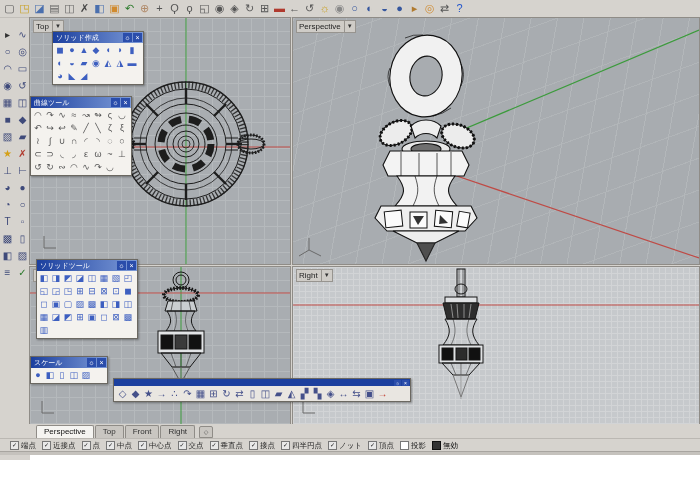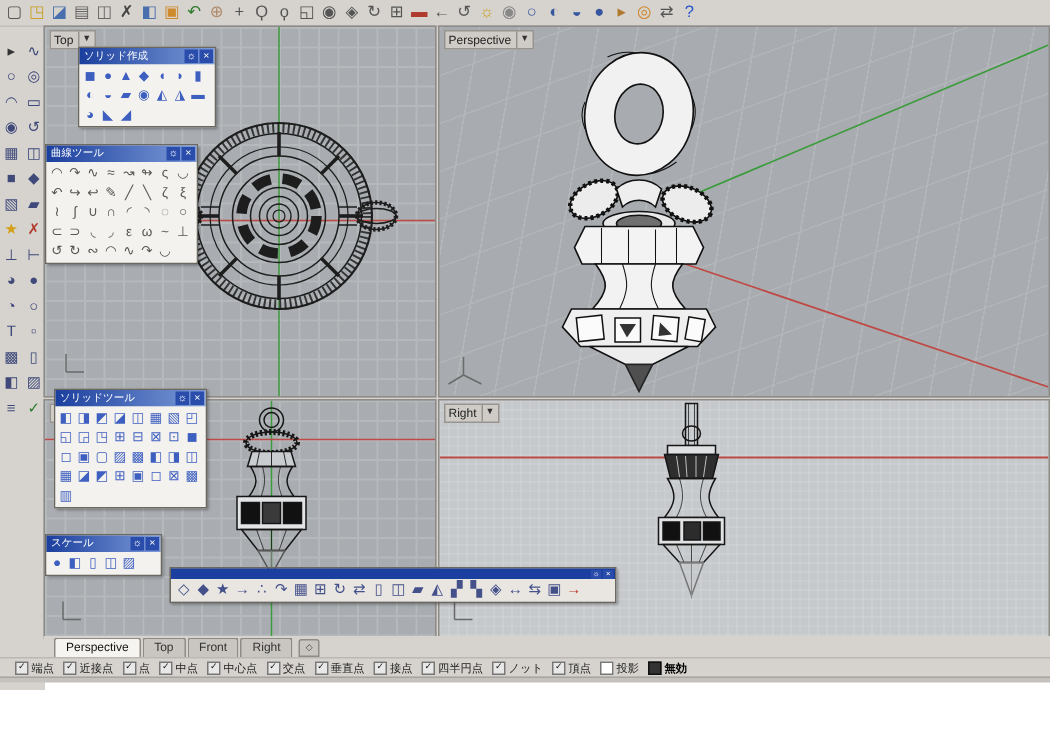--- a/index.html
+++ b/index.html
@@ -37,21 +37,21 @@
   .tabs{position:absolute;left:29px;top:424px;width:669px;height:14px;background:#d6d3ce;display:flex;align-items:flex-end;padding-left:7px;}
   .tab{height:12px;font-size:8px;line-height:12px;padding:0 7px;border:1px solid #8f8c87;border-bottom:none;background:#c9c6c1;color:#333;margin-right:1px;border-radius:2px 2px 0 0;}
   .tab.active{background:#f5f4f1;color:#111;}
   .tab-menu{height:10px;width:12px;border:1px solid #8f8c87;background:#c9c6c1;font-size:6px;line-height:10px;text-align:center;color:#444;margin-left:3px;border-radius:2px 2px 0 0;}
   
   .osnap{position:absolute;left:0;top:438px;width:700px;height:13px;background:#d6d3ce;border-top:1px solid #bbb8b3;display:flex;align-items:center;padding-left:10px;gap:6px;font-size:7.5px;color:#222;}
   .osnap .item{display:flex;align-items:center;gap:2px;}
   .cb{width:7px;height:7px;border:1px solid #777;background:#fff;font-size:6px;line-height:7px;text-align:center;color:#111;}
   .cb.on{background:#e8e8e8;}
   .cb.dark{background:#333;border-color:#111;}
-  .disable-lbl{font-weight:bold;color:#000;}
+  .disable-lbl{font-weight:normal;color:#000;}
   .win-bottom{position:absolute;left:0;top:451px;width:700px;height:3px;background:#c5c2bd;border-top:1px solid #a8a5a0;}
 </style>
 </head>
 <body>
 <div id="stage">
 
 <div class="app">
 
   <div class="tb-top">
         <span class="ic" style="color: rgb(85, 85, 85);">▢</span>

